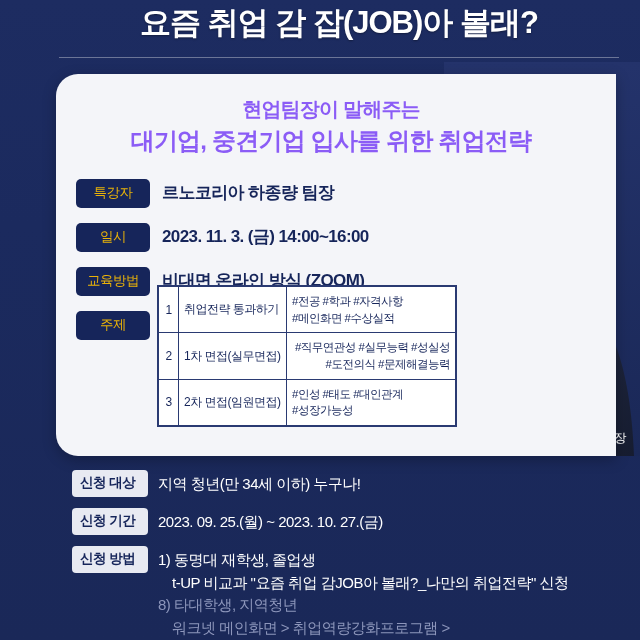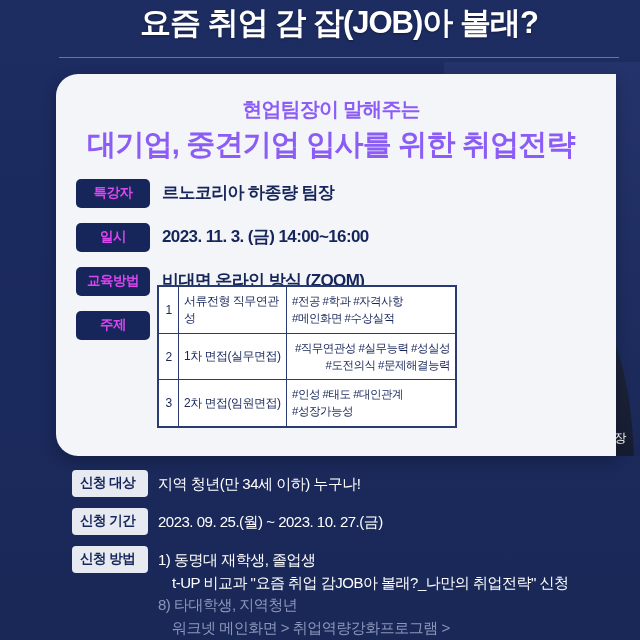--- a/index.html
+++ b/index.html
@@ -48,38 +48,38 @@
   }
   .card-title {
     text-align: center;
     color: #8b5cf6;
     font-weight: bold;
     font-size: 20px;
     line-height: 1.38;
     padding: 22px 28px 0 18px;
     letter-spacing: -0.8px;
   }
-  .card-title .l2 { font-size: 29px; display:block; }
+  .card-title .l2 { font-size: 24px; display:block; }
 
   
   .rows {
     position: absolute;
     left: 20px; top: 104px;
     width: 420px;
   }
   .row {
     display: flex;
     align-items: flex-start;
     margin-bottom: 14px;
   }
   .tag {
     background: #16255a;
-    color: #d946ef;
+    color: #eab308;
     font-size: 13.5px;
-    font-weight: bold;
+    font-weight: normal;
     border-radius: 5px;
     padding: 5px 9px 6px 9px;
     min-width: 74px;
     text-align: center;
     letter-spacing: -0.5px;
     flex: 0 0 auto;
     margin-top: 1px;
   }
   .val {
     color: #16255a;
@@ -240,21 +240,21 @@
       <div class="row">
         <div class="tag">주제</div>
       </div>
     </div>
 
     <div class="tbl-wrap">
       <table class="topics">
         <tbody>
           <tr>
             <td class="num">1</td>
-            <td class="sub">서류전형 직무연관성</td>
+            <td class="sub">취업전략 통과하기</td>
             <td class="kw" style="white-space:pre-line;">#전공 #학과 #자격사항
 #메인화면 #수상실적</td>
           </tr>
           <tr>
             <td class="num">2</td>
             <td class="sub">1차 면접(실무면접)</td>
             <td class="kw" style="white-space:pre-line;text-align:right;">#직무연관성 #실무능력 #성실성
 #도전의식 #문제해결능력</td>
           </tr>
           <tr>

